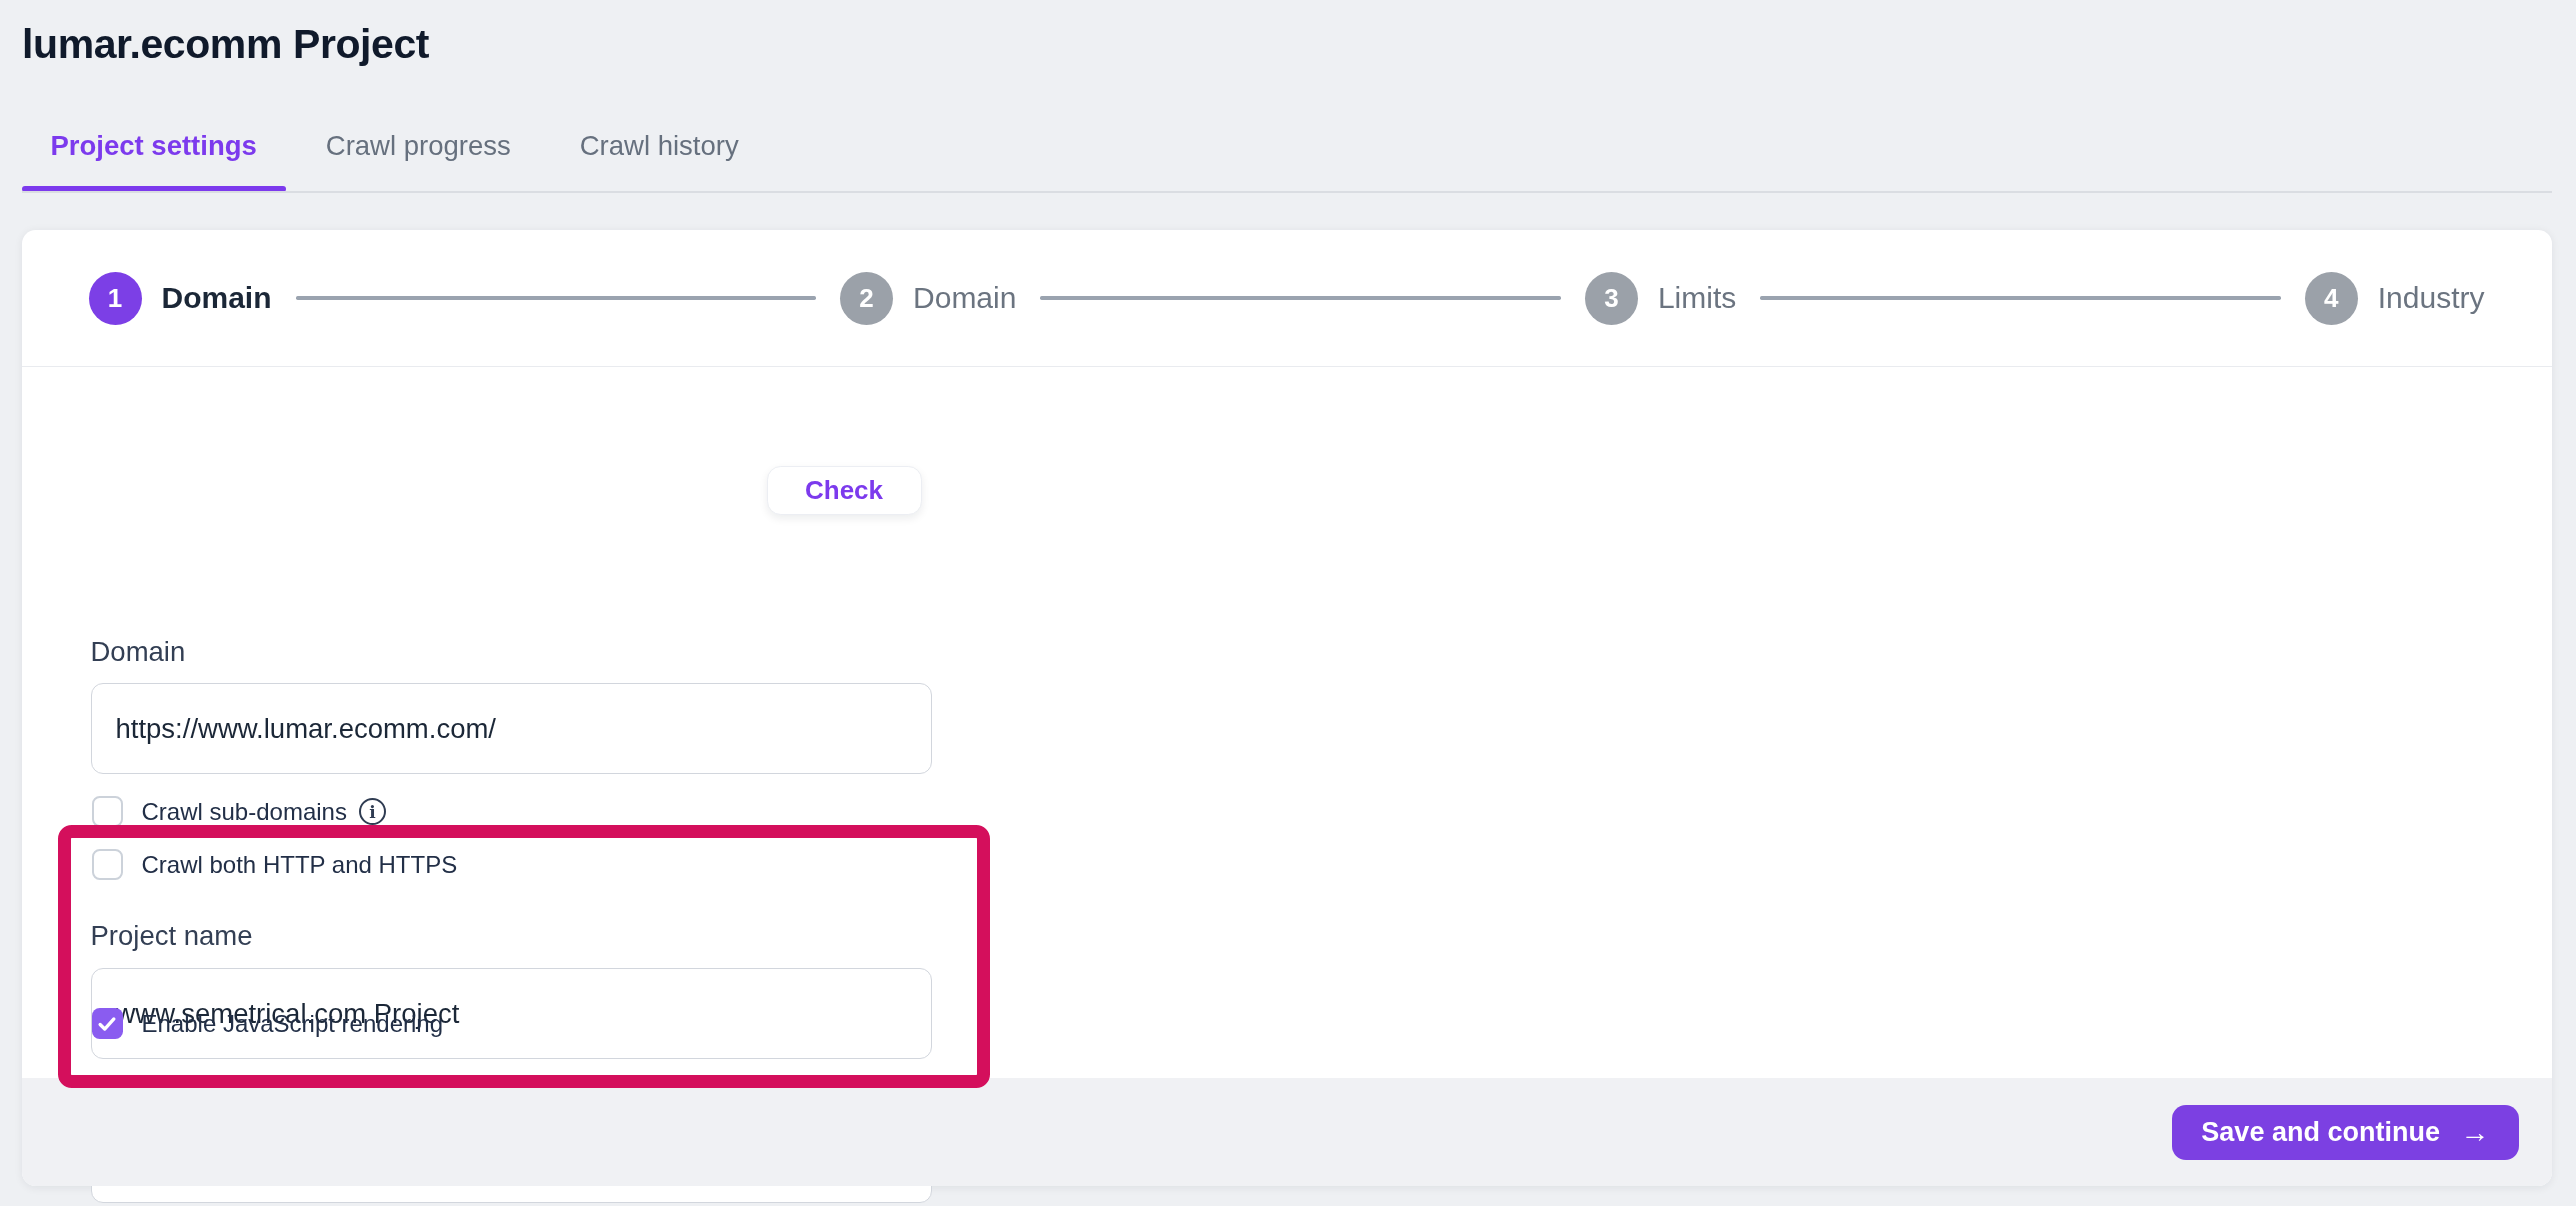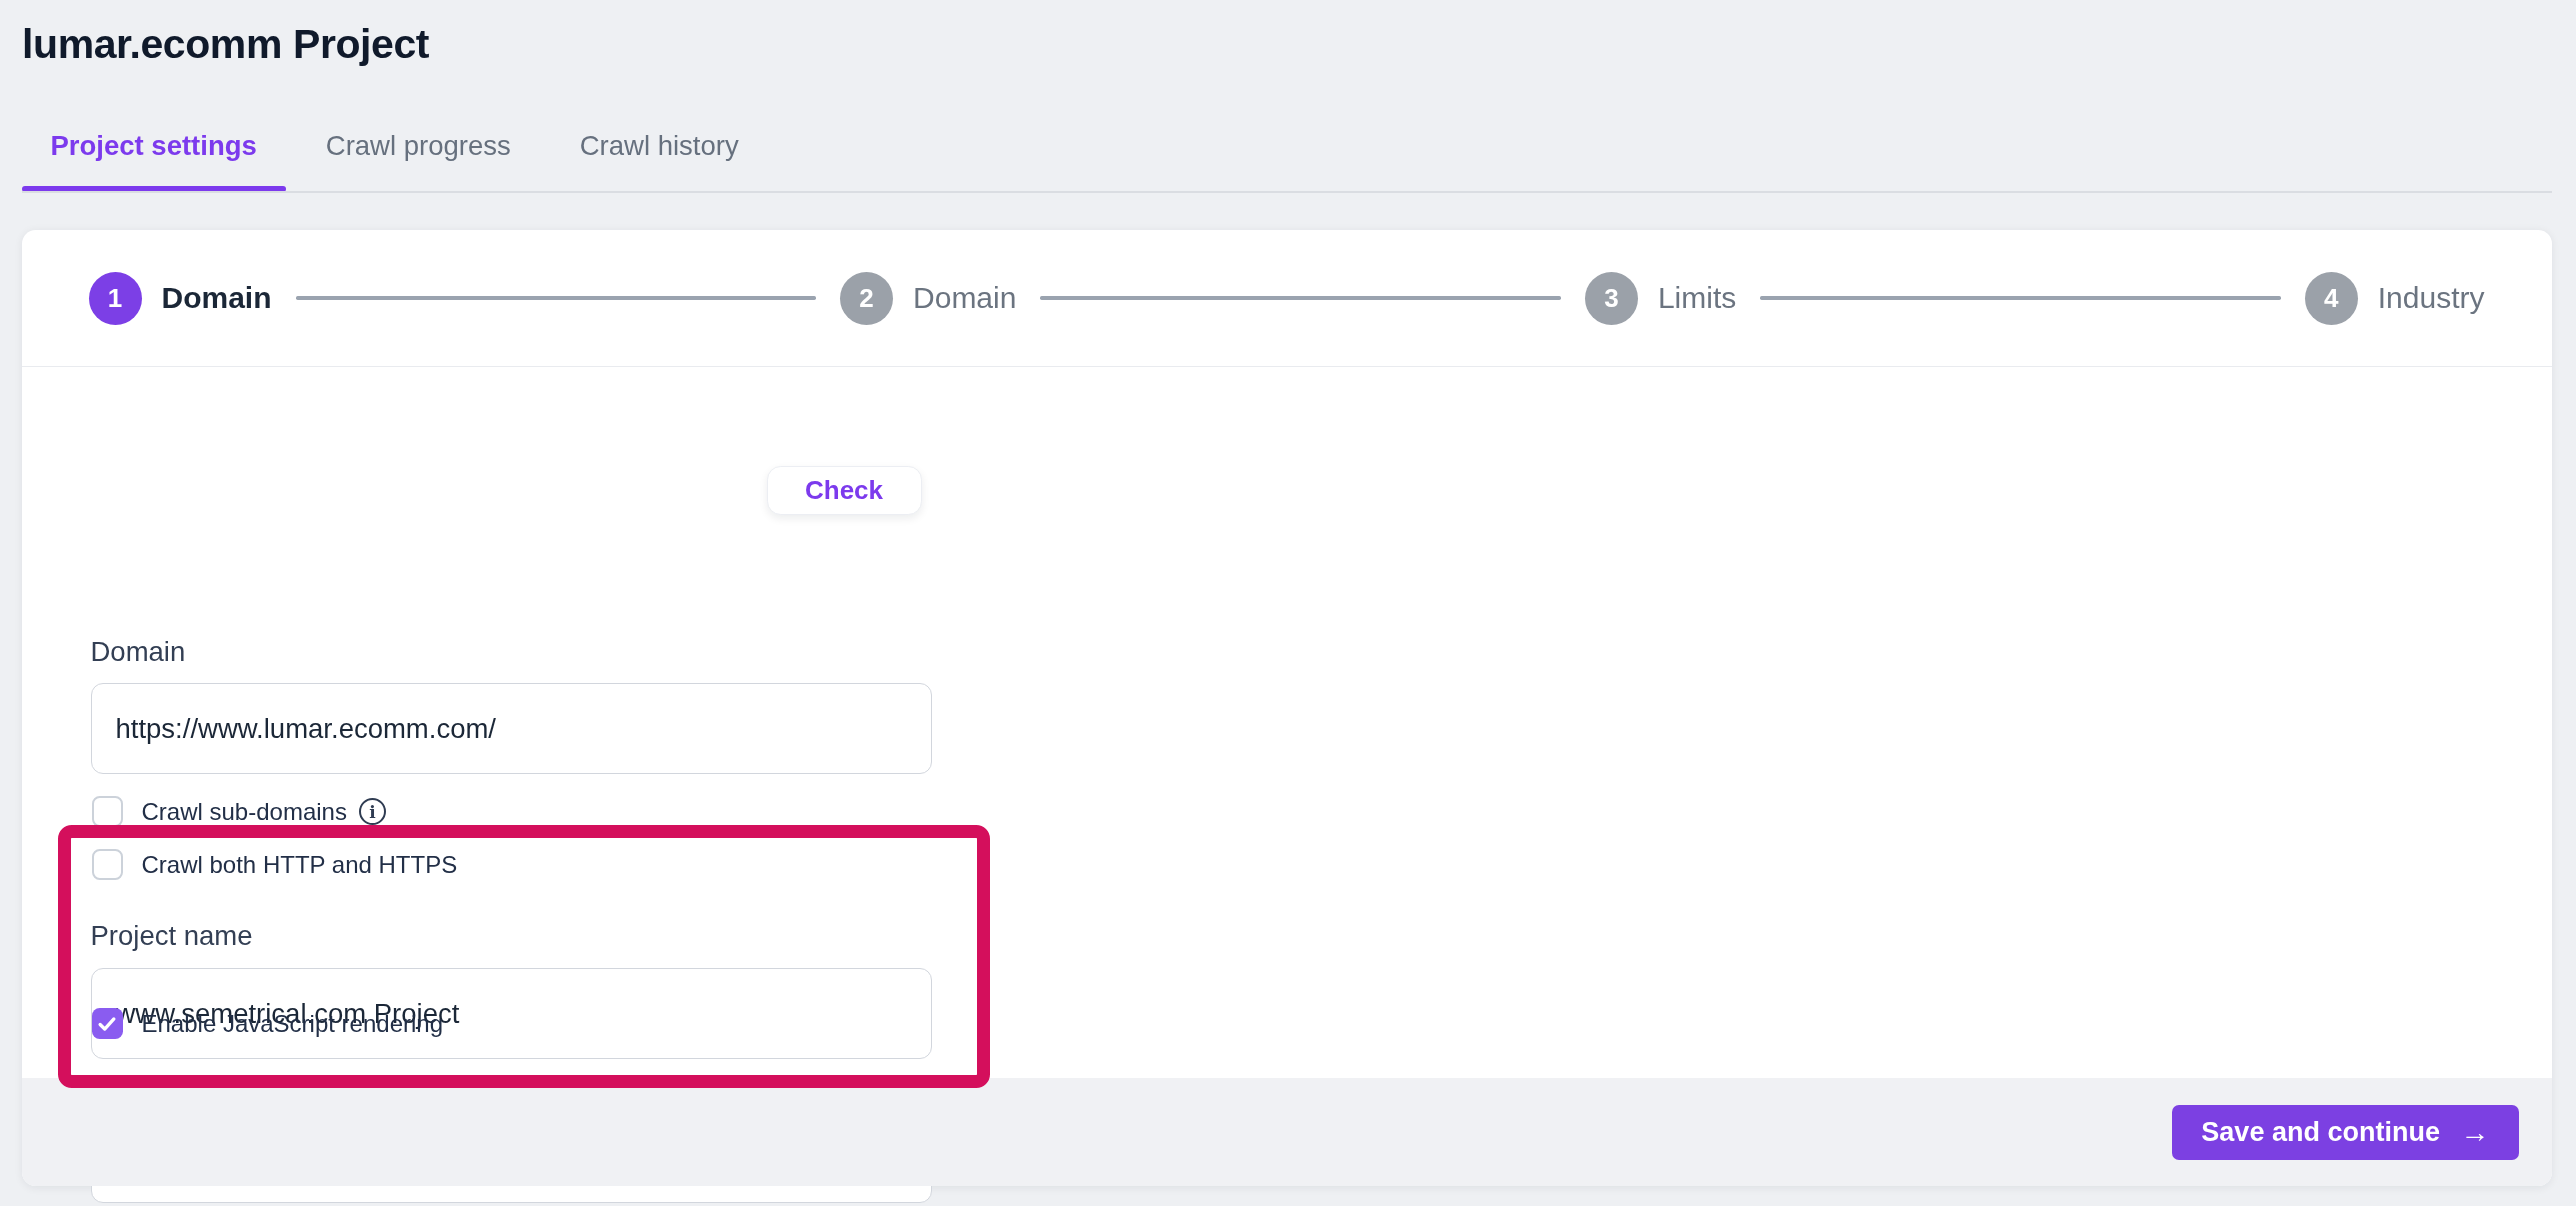--- a/index.html
+++ b/index.html
@@ -110,21 +110,21 @@
   }
   .select .chevron{ position:absolute; right:38px; top:27.5px; }
 
   
   .card-footer{
     position:absolute; left:0; top:848px; width:100%; height:108px;
     background:#f0f1f4; border-radius:0 0 13.7px 13.7px;
   }
   .save-btn{
     position:absolute; right:33px; top:27px; height:55px; min-width:323px;
-    background:var(--save-button,#7c40e2); color:#fff; border:none; border-radius:7px;
+    background:var(--save-button,#7c40e2); color:#fff; border:none; border-radius:14px;
     font-family:inherit; font-size:27px; font-weight:600;
     display:flex; align-items:center; justify-content:center; gap:20.6px;
     padding:0 29px; cursor:pointer;
   }
   .save-btn .arrow{ font-size:29px; font-weight:400; line-height:1; }
 
   
   .annotation-box{
     position:absolute; left:58px; top:825px; width:932px; height:263px;
     border:13px solid var(--annotation-box,#d40f5c); border-radius:13.7px;

